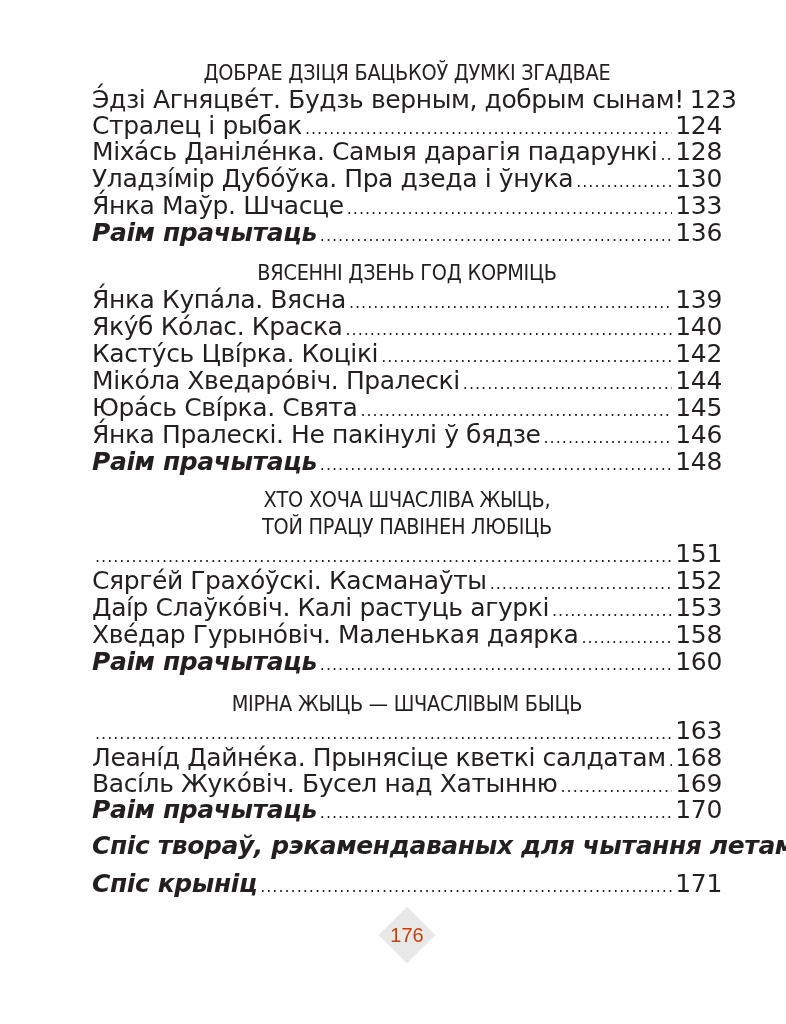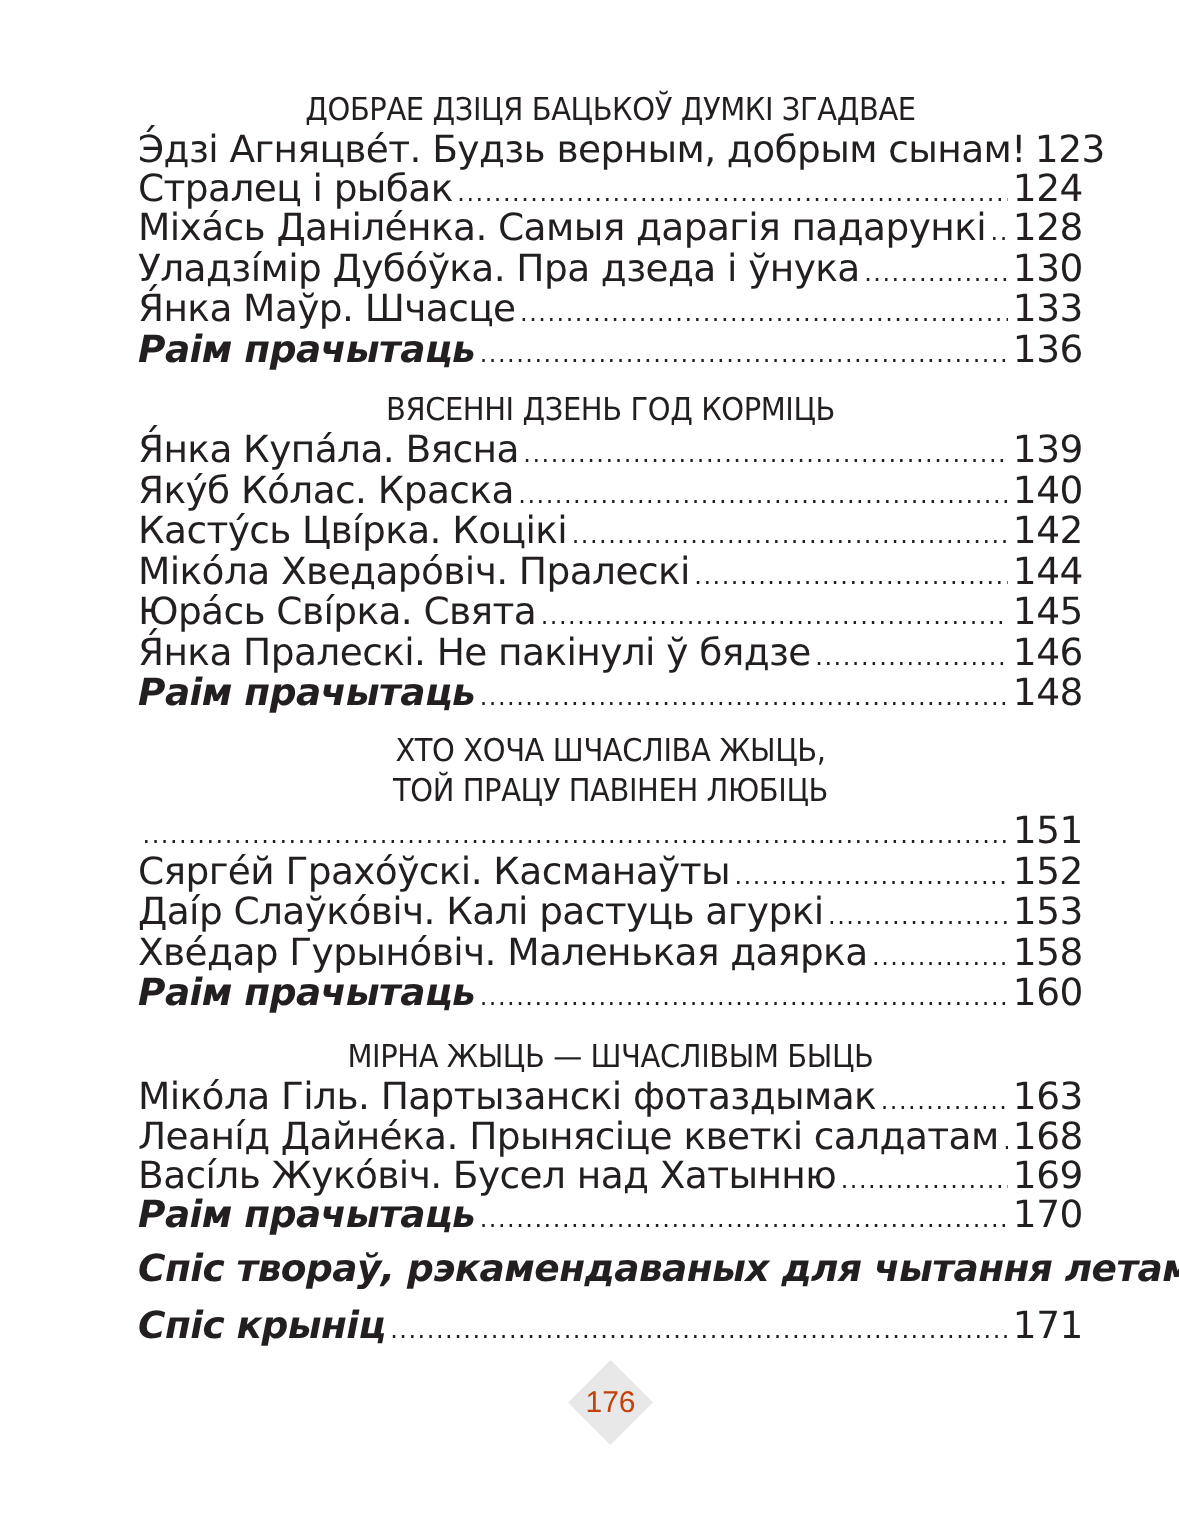--- a/index.html
+++ b/index.html
@@ -136,21 +136,20 @@
     <span class="pg">158</span>
   </div>
   <div class="row italic" style="top:649px">
     <span class="title">Раім прачытаць</span>
     <span class="leader"></span>
     <span class="pg">160</span>
   </div>
 
   <div class="heading" style="top:691px">МІРНА ЖЫЦЬ — ШЧАСЛІВЫМ БЫЦЬ</div>
   <div class="row" style="top:718px">
-    <span class="title">Мікóла Гіль. Партызанскі фотаздымак</span>
     <span class="leader"></span>
     <span class="pg">163</span>
   </div>
   <div class="row" style="top:745px">
     <span class="title">Леанíд Дайнéка. Прынясіце кветкі салдатам</span>
     <span class="leader"></span>
     <span class="pg">168</span>
   </div>
   <div class="row" style="top:771px">
     <span class="title">Васíль Жукóвіч. Бусел над Хатынню</span>

